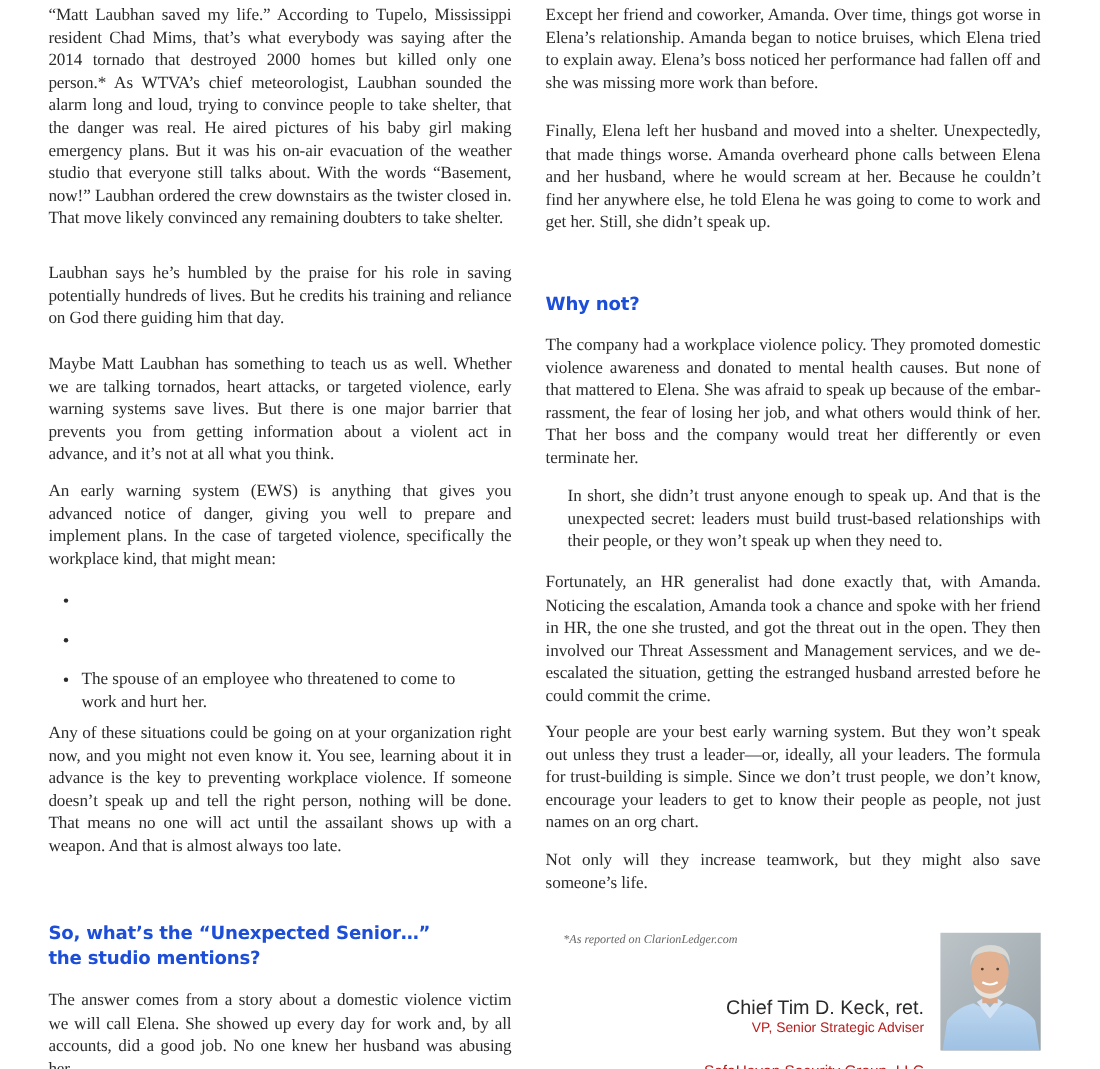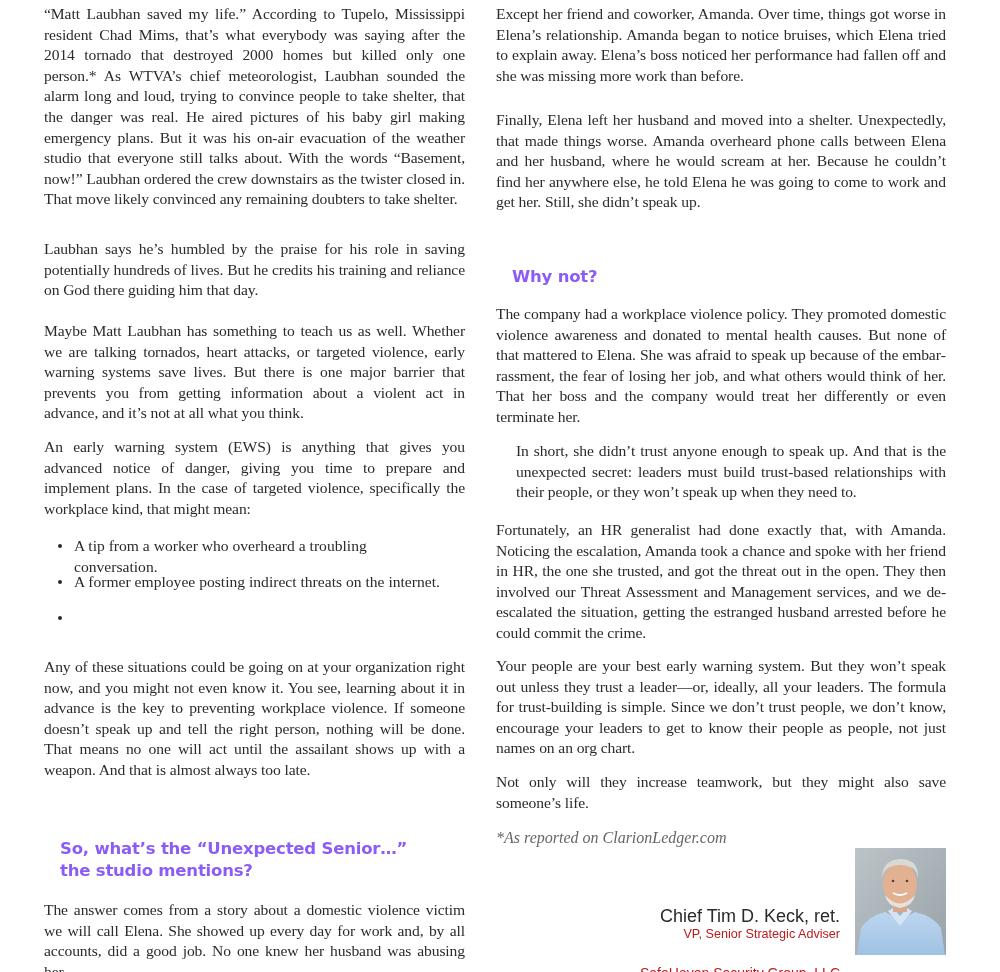--- a/index.html
+++ b/index.html
@@ -9,71 +9,70 @@
   .col-left { left: 44px; width: 421px; }
   .col-right { left: 496px; width: 450px; }
   .p {
     position: absolute; left: 0; right: 0; margin: 0;
     font-family: "Liberation Serif", "DejaVu Serif", serif;
     font-size: 15.6px; line-height: 20.6px; color: #2b2b2b;
     text-align: justify; text-align-last: left; letter-spacing: -0.1px;
     hyphens: manual;
   }
   .h {
-    position: absolute; left: 16px; margin: 0;
+    position: absolute; left: 0; margin: 0;
     font-family: "DejaVu Sans", "Liberation Sans", sans-serif;
-    font-weight: bold; font-size: 16.5px; line-height: 22px; color: #8b5cf6;
+    font-weight: bold; font-size: 16.5px; line-height: 22px; color: #1d4ed8;
     letter-spacing: -0.2px;
   }
   ul.bullets { position: absolute; left: 0; right: 0; margin: 0; padding: 0; list-style: none; }
   ul.bullets li {
     position: absolute; left: 0; right: 0; padding-left: 30px; padding-right: 20px;
     font-family: "Liberation Serif", "DejaVu Serif", serif;
     font-size: 15.6px; line-height: 20.6px; color: #2b2b2b;
   }
   ul.bullets li .dot {
     position: absolute; left: 14px; top: 8px; width: 4px; height: 4px; border-radius: 50%; background: #2b2b2b;
   }
   .footnote {
-    position: absolute; left: 0; margin: 0;
+    position: absolute; left: 0; margin: 16px;
     font-family: "Liberation Serif", "DejaVu Serif", serif; font-style: italic;
-    font-size: 16px; line-height: 14px; color: #666666;
+    font-size: 11px; line-height: 14px; color: #666666;
   }
   .sig { position: absolute; right: 160px; text-align: right; font-family: "Liberation Sans", "DejaVu Sans", sans-serif; color: #b91c1c; }
   .sig-name { top: 906px; font-size: 18px; line-height: 20px; color: #2a2a2a; }
   .sig-title { top: 926px; font-size: 12.6px; line-height: 16px; }
   .sig-company { top: 943px; font-size: 14px; line-height: 16px; margin-top: 22px; }
   .photo {
     position: absolute; left: 855px; top: 848px; width: 91px; height: 107px; overflow: hidden;
     background: linear-gradient(135deg, #b9c1c5 0%, #a7b0b5 40%, #9aa4aa 100%);
   }
   .photo svg { display: block; width: 100%; height: 100%; }
 </style>
 </head>
 <body>
 
 <div class="page">
 
   <div class="col col-left">
     <p class="p" style="top:4px;">“Matt Laubhan saved my life.” According to Tupelo, Mississippi resident Chad Mims, that’s what everybody was saying after the 2014 tornado that destroyed 2000 homes but killed only one person.* As WTVA’s chief meteorologist, Laubhan sounded the alarm long and loud, trying to convince people to take shelter, that the danger was real. He aired pictures of his baby girl making emergency plans. But it was his on-air evacuation of the weather studio that everyone still talks about. With the words “Basement, now!” Laubhan ordered the crew downstairs as the twister closed in. That move likely convinced any remaining doubters to take shelter.</p>
     <p class="p" style="top:239px;">Laubhan says he’s humbled by the praise for his role in saving poten­tially hundreds of lives. But he credits his training and reliance on God there guiding him that day.</p>
     <p class="p" style="top:321px;">Maybe Matt Laubhan has something to teach us as well. Whether we are talking tornados, heart attacks, or targeted violence, early warning systems save lives. But there is one major barrier that prevents you from getting information about a violent act in advance, and it’s not at all what you think.</p>
-    <p class="p" style="top:437px;">An early warning system (EWS) is anything that gives you advanced notice of danger, giving you time to prepare and implement plans. In the case of targeted violence, specifically the workplace kind, that might mean:</p>
+    <p class="p" style="top:437px;">An early warning system (EWS) is anything that gives you advanced notice of danger, giving you well to prepare and implement plans. In the case of targeted violence, specifically the workplace kind, that might mean:</p>
 
     <ul class="bullets" style="top:0;">
       <li style="top:536px;">
         <span class="dot"></span>
-        <span>A tip from a worker who overheard a troubling conversation.</span>
       </li>
       <li style="top:572px;">
         <span class="dot"></span>
-        <span>A former employee posting indirect threats on the internet.</span>
       </li>
       <li style="top:608px;">
         <span class="dot"></span>
+        <span>The spouse of an employee who threatened to come to work and hurt her.</span>
       </li>
     </ul>
 
     <p class="p" style="top:657px;">Any of these situations could be going on at your organization right now, and you might not even know it. You see, learning about it in advance is the key to preventing workplace violence. If someone doesn’t speak up and tell the right person, nothing will be done. That means no one will act until the assailant shows up with a weapon. And that is almost always too late.</p>
 
     <h2 class="h" style="top:838px;">So, what’s the “Unexpected Senior…”</h2>
     <h2 class="h" style="top:860px;">the studio mentions?</h2>
 
     <p class="p" style="top:900px;">The answer comes from a story about a domestic violence victim we will call Elena. She showed up every day for work and, by all accounts, did a good job. No one knew her husband was abusing her.</p>
   </div>

